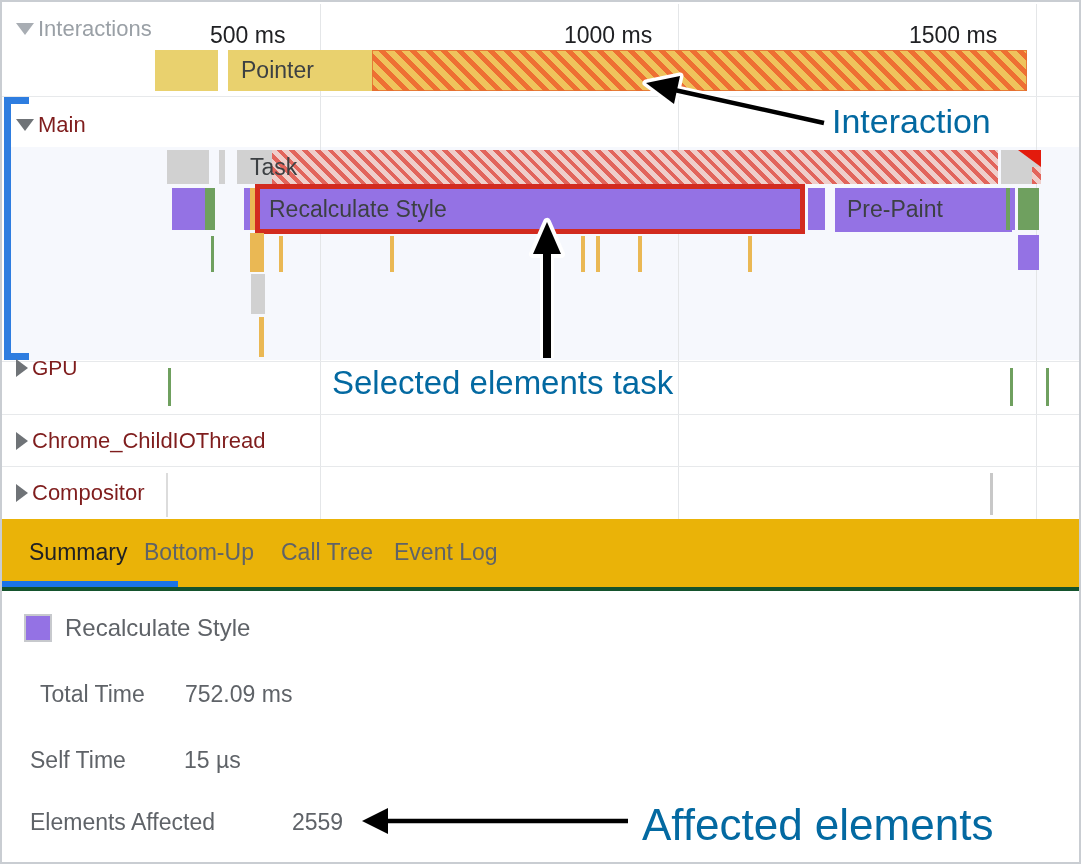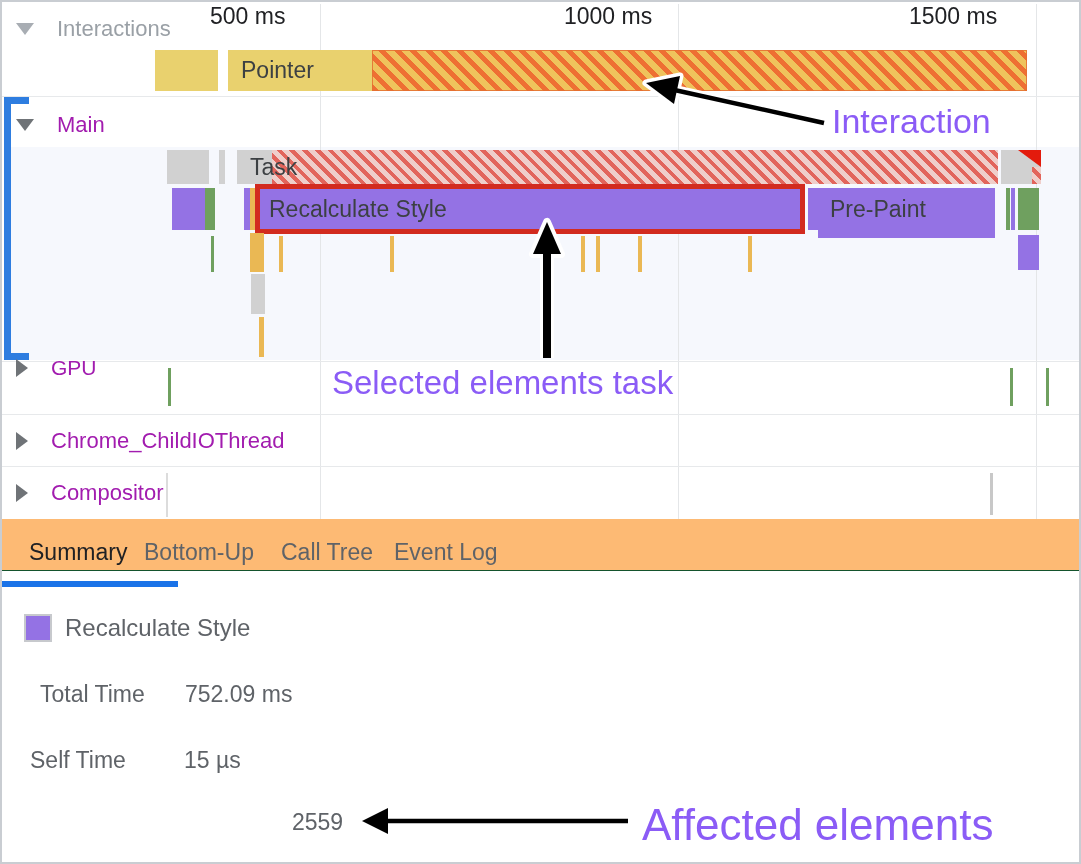--- a/index.html
+++ b/index.html
@@ -2,25 +2,25 @@
 <html><head>
 <meta charset="utf-8">
 <style>
   * { margin:0; padding:0; box-sizing:border-box; }
   body { font-family:"Liberation Sans","DejaVu Sans",sans-serif; background:#fff; }
   #screen {
     position:relative; width:1081px; height:864px;
     border:2px solid #c9cdd2; background:#fff; overflow:hidden;
   }
   .gridline { position:absolute; top:2px; width:1px; height:515px; background:#e4e6e8; }
-  .ruler-label { position:absolute; top:1px; font-size:23px; color:#202124; }
+  .ruler-label { position:absolute; top:20px; font-size:23px; color:#202124; }
   .hsep { position:absolute; left:0; width:100%; height:1px; background:#e7e9eb; }
 
-  .track-label { position:absolute; display:flex; align-items:center; gap:23px; }
-  .track-label .txt { font-size:22px; color:#a21caf; white-space:nowrap; }
+  .track-label { position:absolute; display:flex; align-items:center; gap:4px; }
+  .track-label .txt { font-size:22px; color:#7f1d1d; white-space:nowrap; }
   .track-label.dim .txt { color:#9aa0a6; }
   .tri-down { width:0; height:0; border-left:9px solid transparent; border-right:9px solid transparent; border-top:12px solid #6f7377; }
   .tri-down.dim { border-top-color:#a8adb3; }
   .tri-right { width:0; height:0; border-top:9px solid transparent; border-bottom:9px solid transparent; border-left:12px solid #6f7377; }
 
   .bar { position:absolute; }
   .bar-label { font-size:23px; color:#3c4043; line-height:34px; padding-left:13px; white-space:nowrap; position:relative; z-index:2; }
   .yellow { background:#e9d16e; }
   .purple { background:#9472e4; }
   .green  { background:#6fa05f; }
@@ -42,30 +42,30 @@
 
   .selected-bar {
     position:absolute; left:253px; top:182px; width:550px; height:50px;
     background:#9472e4; border:5px solid #d22b1f;
   }
   .selected-bar .bar-label { line-height:40px; padding-left:9px; }
 
   .main-bg { position:absolute; left:9px; top:145px; width:1070px; height:213px; background:#f6f8fd; }
   .bracket { position:absolute; background:#2e7de0; }
 
-  .tabbar { position:absolute; left:0; top:517px; width:100%; height:52px; background:#fdba74; border-bottom:1px solid #14532d; }
+  .tabbar { position:absolute; left:0; top:517px; width:100%; height:72px; background:#eab308; border-bottom:4px solid #14532d; }
   .tab { position:absolute; top:20px; font-size:23px; color:#5f6368; cursor:default; }
   .tab.active { color:#202124; }
   .tab-underline { position:absolute; left:0; top:579px; width:176px; height:6px; background:#1a73e8; }
 
   .sum-swatch { position:absolute; left:22px; top:612px; width:28px; height:28px; background:#9472e4; border:2px solid #c7c9cd; }
   .sum-title { position:absolute; left:63px; top:612px; font-size:24px; color:#5f6368; }
   .sum-label, .sum-value { position:absolute; font-size:23px; color:#5f6368; }
 
-  .annotation { position:absolute; font-size:33px; color:#8b5cf6; white-space:nowrap; }
+  .annotation { position:absolute; font-size:33px; color:#0369a1; white-space:nowrap; }
   svg.overlay { position:absolute; left:0; top:0; pointer-events:none; }
 </style>
 </head>
 <body>
 
 <div id="screen">
 
   <div class="main-bg"></div>
 
   <div class="gridline" style="left:318px"></div>
@@ -110,21 +110,21 @@
   </div>
 
   <div class="bar purple" style="left:170px; top:186px; width:33px; height:42px"></div>
   <div class="bar green" style="left:203px; top:186px; width:10px; height:42px"></div>
   <div class="bar purple" style="left:242px; top:186px; width:6px; height:42px"></div>
   <div class="bar orange" style="left:248px; top:186px; width:8px; height:42px"></div>
   <div class="selected-bar">
     <div class="bar-label">Recalculate Style</div>
   </div>
   <div class="bar purple" style="left:806px; top:186px; width:17px; height:42px"></div>
-  <div class="bar purple" style="left:816px; top:186px; width:177px; height:50px">
+  <div class="bar purple" style="left:833px; top:186px; width:177px; height:44px">
     <div class="bar-label" style="line-height:42px; padding-left:12px">Pre-Paint</div>
   </div>
   <div class="bar green" style="left:1004px; top:186px; width:4px; height:42px"></div>
   <div class="bar purple" style="left:1009px; top:186px; width:4px; height:42px"></div>
   <div class="bar green" style="left:1016px; top:186px; width:21px; height:42px"></div>
 
   <div class="bar green" style="left:209px; top:234px; width:3px; height:36px"></div>
   <div class="bar orange" style="left:248px; top:231px; width:14px; height:39px"></div>
   <div class="bar orange" style="left:277px; top:234px; width:4px; height:36px"></div>
   <div class="bar orange" style="left:388px; top:234px; width:4px; height:36px"></div>
@@ -170,20 +170,21 @@
 
   <div class="sum-swatch"></div>
   <div class="sum-title">Recalculate Style</div>
 
   <div class="sum-label" style="left:38px;  top:679px">Total Time</div>
   <div class="sum-value" style="left:183px; top:679px">752.09 ms</div>
 
   <div class="sum-label" style="left:28px;  top:745px">Self Time</div>
   <div class="sum-value" style="left:182px; top:745px">15 µs</div>
 
+  <div class="sum-label" style="left:28px;  top:807px">Elements Affected</div>
   <div class="sum-value" style="left:290px; top:807px">2559</div>
 
   <div class="annotation" style="left:830px; top:100px; font-size:34px">Interaction</div>
   <div class="annotation" style="left:330px; top:362px">Selected elements task</div>
   <div class="annotation" style="left:640px; top:798px; font-size:44px">Affected elements</div>
 
   <svg class="overlay" width="1081" height="864" viewBox="0 0 1081 864">
 
     <line x1="822" y1="121" x2="668" y2="87" stroke="#fff" stroke-width="10"></line>
     <polygon points="644,81 678,74 672,102" fill="#fff" stroke="#fff" stroke-width="7" stroke-linejoin="round"></polygon>

